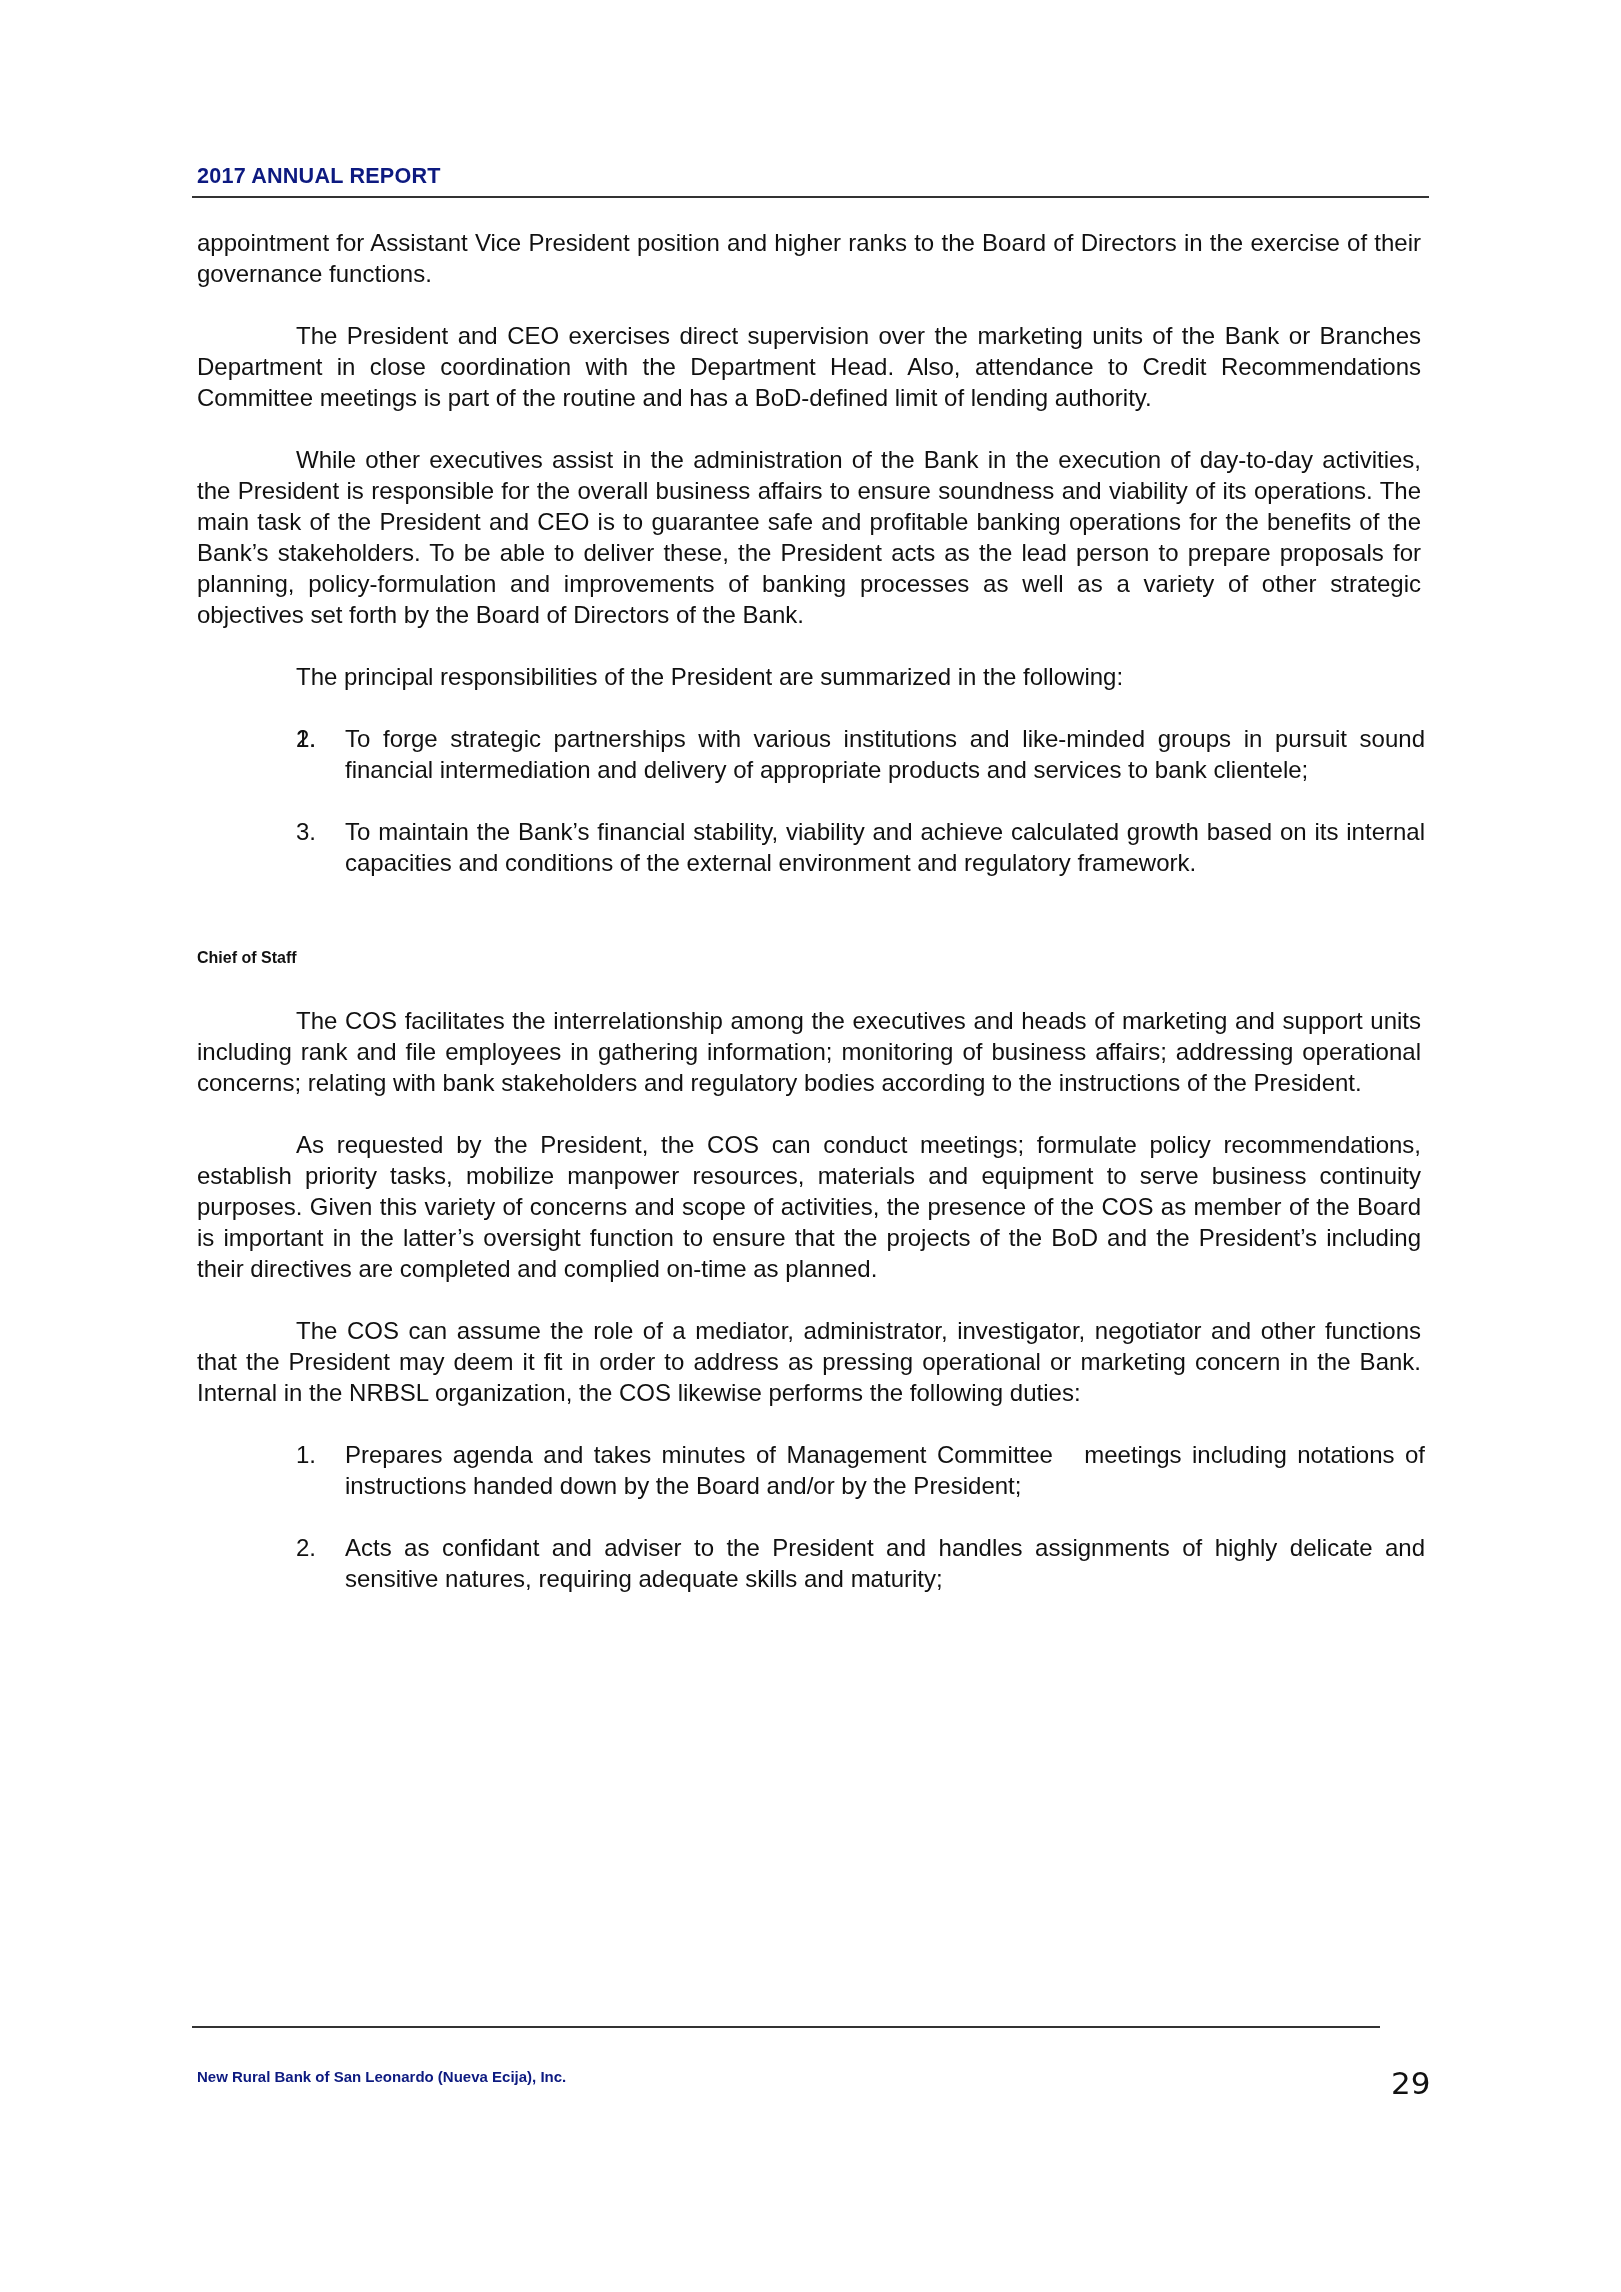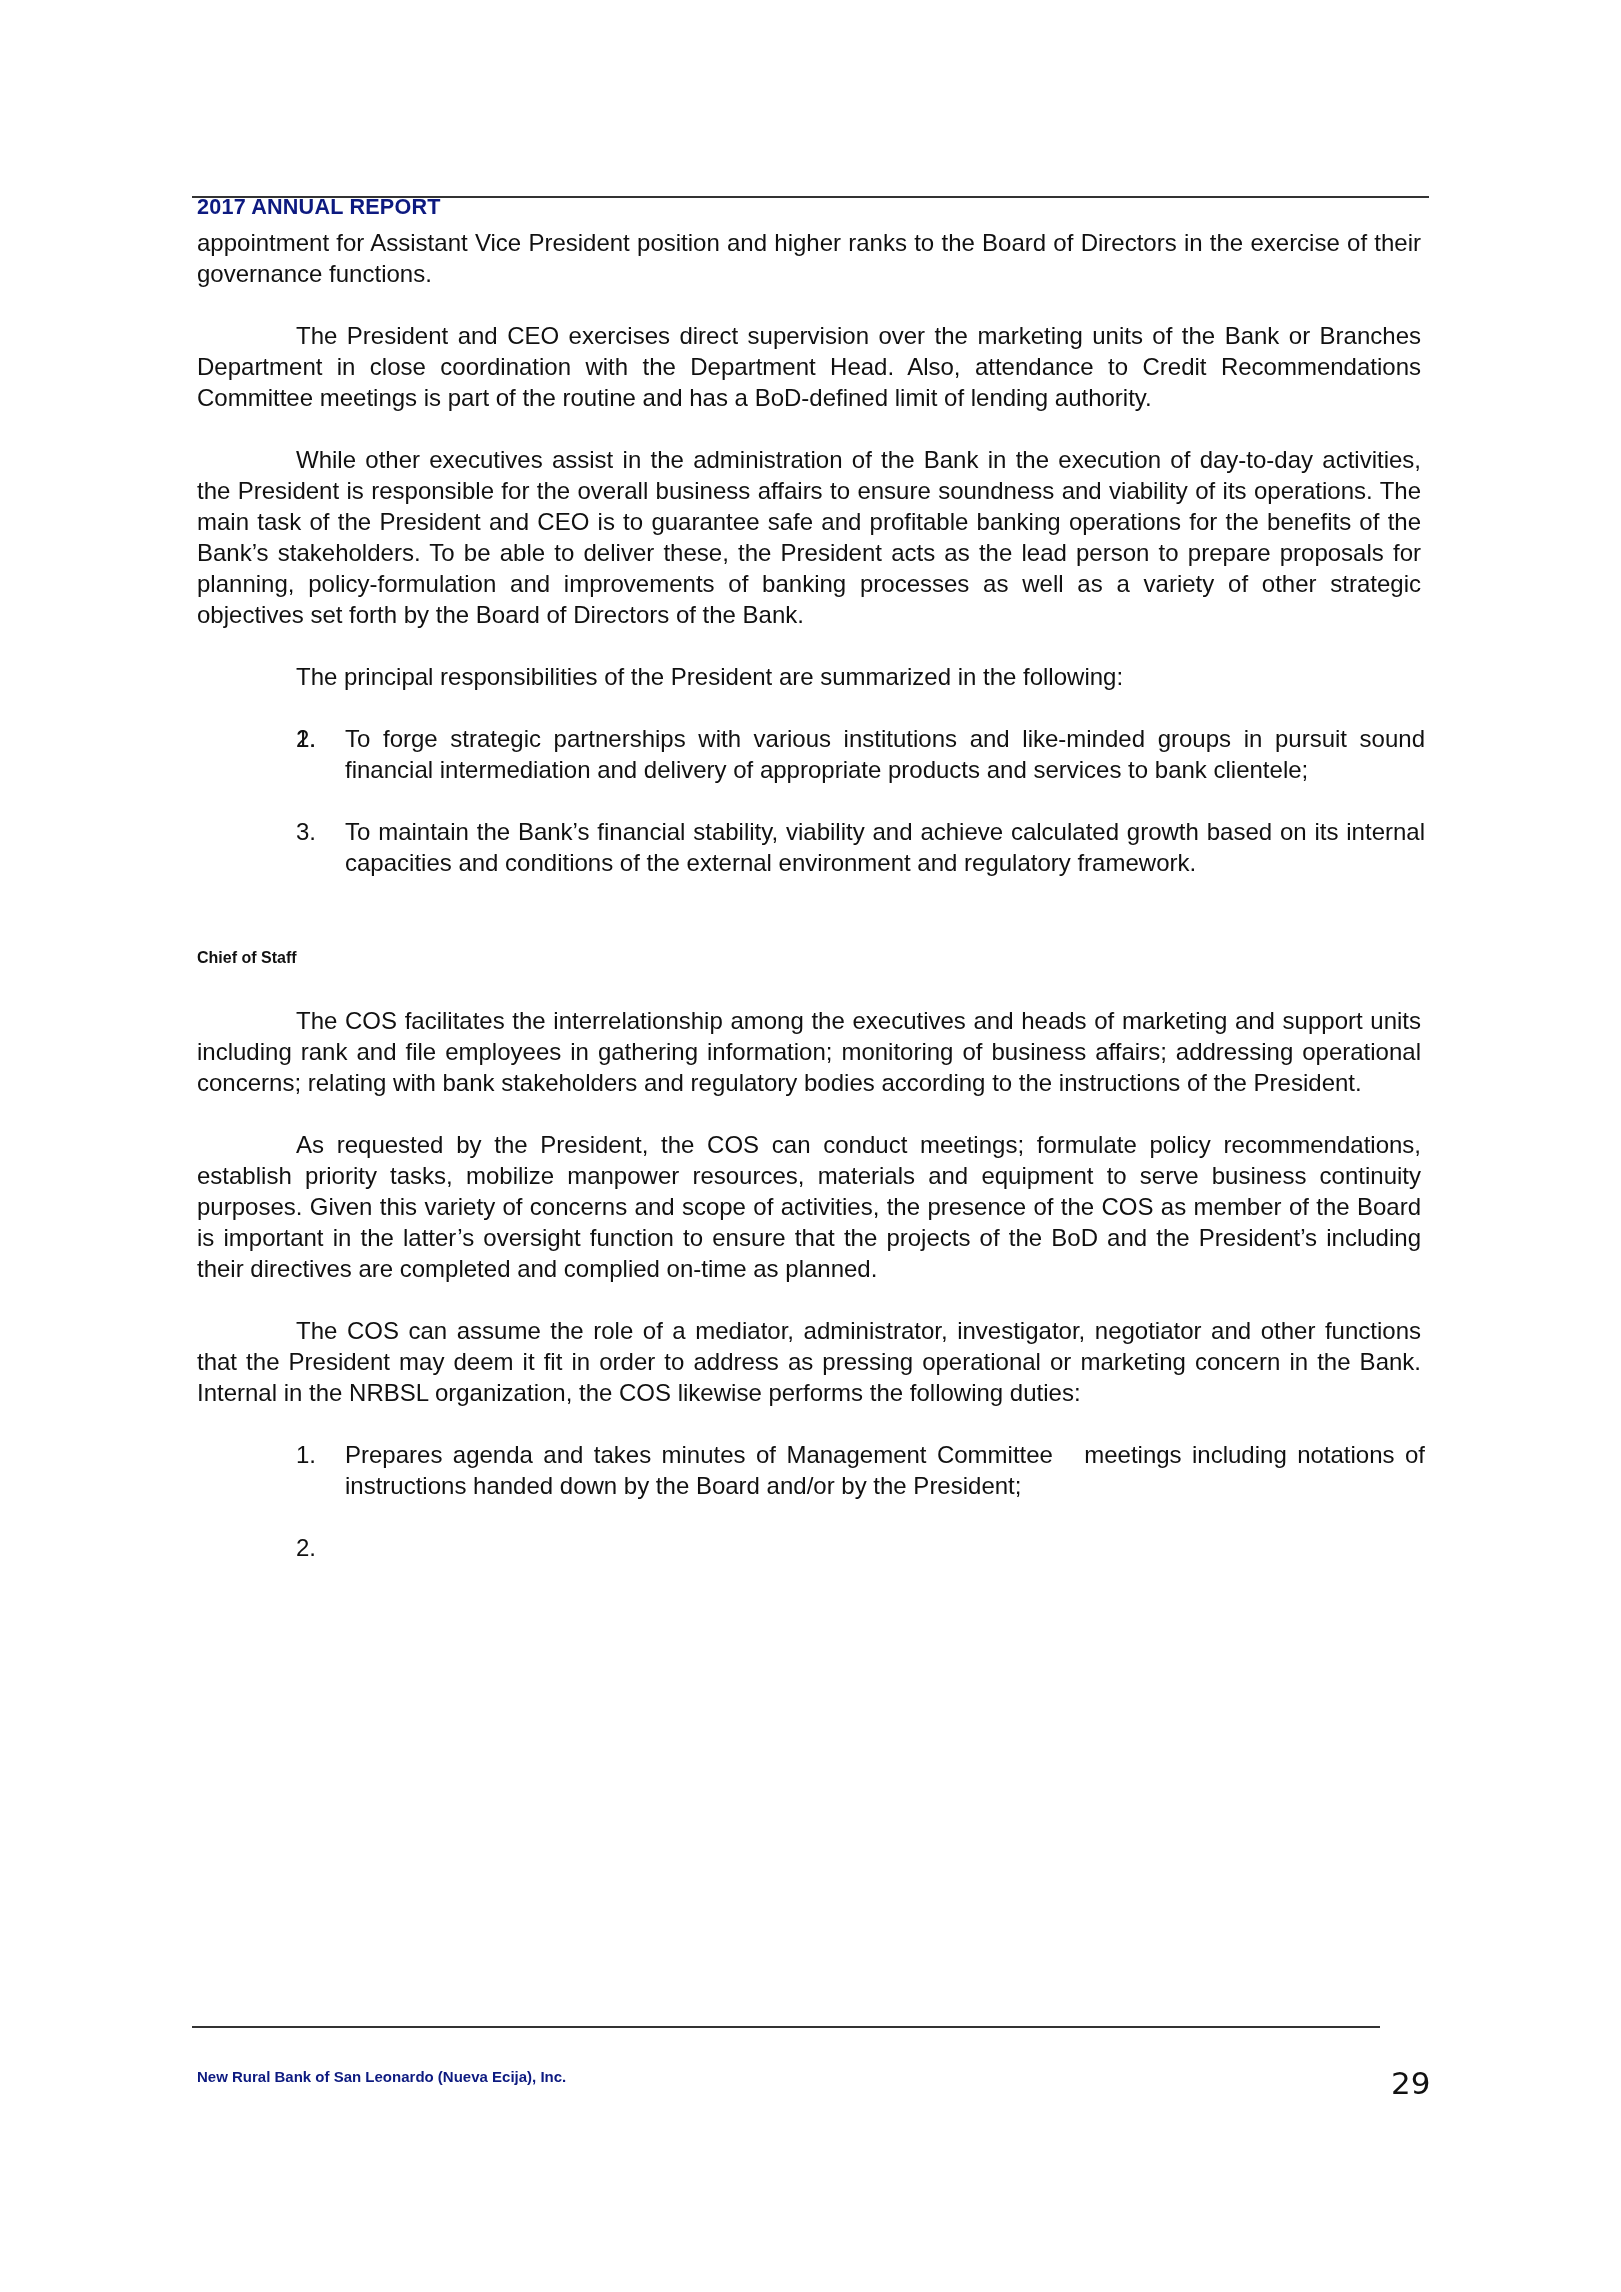--- a/index.html
+++ b/index.html
@@ -1,19 +1,19 @@
 <!DOCTYPE html>
 <html><head>
 <meta charset="utf-8">
 <style>
   html, body { margin: 0; padding: 0; background: #ffffff; }
   body { width: 1621px; height: 2293px; position: relative; overflow: hidden;
          font-family: "Liberation Sans", "DejaVu Sans", sans-serif; color: #111111; }
   .page-header-title { position: absolute; left: 197px; top: 163px; font-size: 21.6px; font-weight: bold;
-         color: #0d1a80; letter-spacing: 0.2px; margin-top: 31px; }
+         color: #0d1a80; letter-spacing: 0.2px; }
   .header-rule { position: absolute; left: 192px; top: 196px; width: 1237px; height: 0;
          border-top: 2px solid #333; }
   .content { position: absolute; left: 197px; top: 227px; width: 1228px; font-size: 24px;
          line-height: 31px; }
   .para { margin: 0 4px 31px 0; text-align: justify; text-indent: 99px; }
   .para.noindent { text-indent: 0; }
   .list { margin: 0 0 31px 0; padding: 0; list-style: none; }
   .list-item { position: relative; padding-left: 148px; text-align: justify; margin-bottom: 31px; }
   .list-item:last-child { margin-bottom: 0; }
   .list-num { position: absolute; left: 99px; top: 0; }
@@ -57,20 +57,21 @@
   <p class="para">As requested by the President, the COS can conduct meetings; formulate policy recommendations, establish priority tasks, mobilize manpower resources, materials and equipment to serve business continuity purposes. Given this variety of concerns and scope of activities, the presence of the COS as member of the Board is important in the latter’s oversight function to ensure that the projects of the BoD and the President’s including their directives are completed and complied on-time as planned.</p>
   <p class="para">The COS can assume the role of a mediator, administrator, investigator, negotiator and other functions that the President may deem it fit in order to address as pressing operational or marketing concern in the Bank. Internal in the NRBSL organization, the COS likewise performs the following duties:</p>
 
   <ul class="list">
     <li class="list-item">
       <span class="list-num">1.</span>
       <span style="white-space: pre-wrap;">Prepares agenda and takes minutes of Management Committee   meetings including notations of instructions handed down by the Board and/or by the President;</span>
     </li>
     <li class="list-item">
       <span class="list-num">2.</span>
+      <span>Acts as confidant and adviser to the President and handles assignments of highly delicate and sensitive natures, requiring adequate skills and maturity;</span>
     </li>
   </ul>
 </div>
 
 <div class="footer-rule"></div>
 <div class="footer-text">New Rural Bank of San Leonardo (Nueva Ecija), Inc.</div>
 <div class="page-number">29</div>
 
 
 </body></html>

